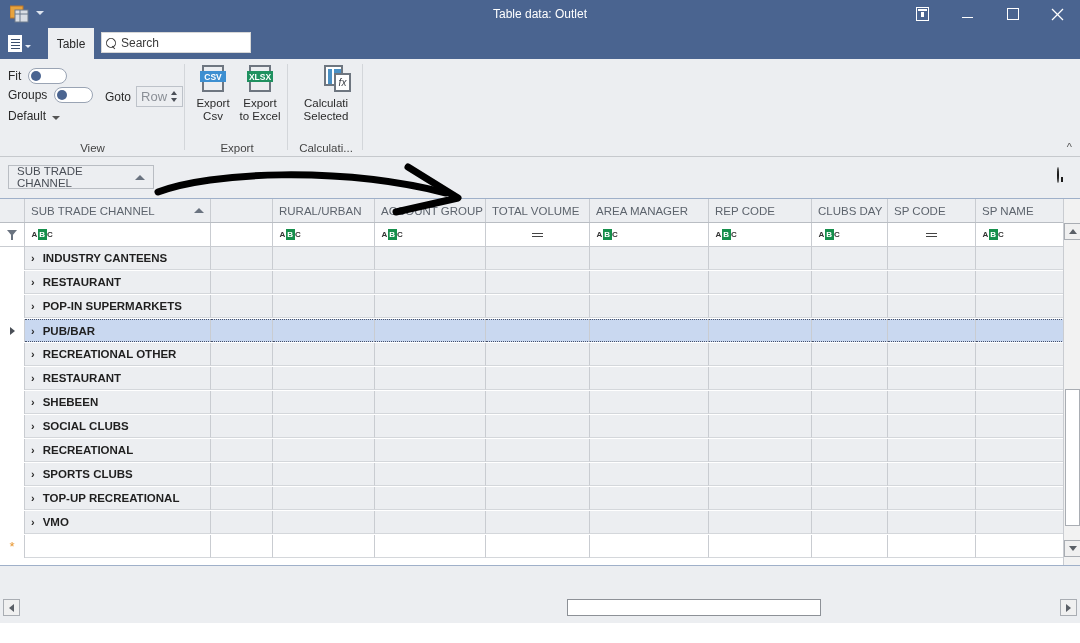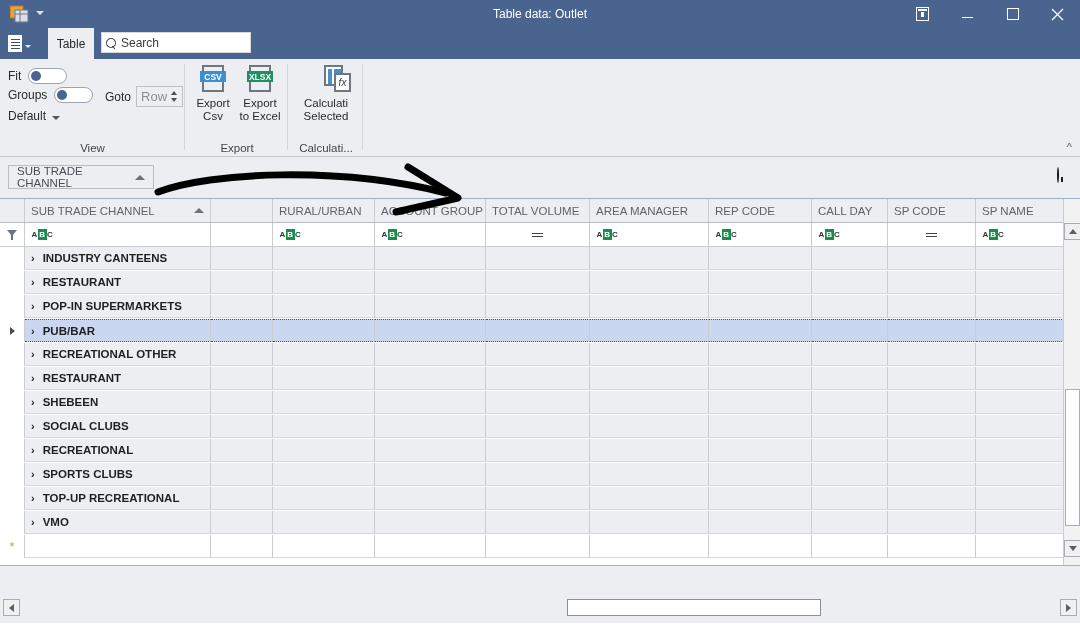--- a/index.html
+++ b/index.html
@@ -841,21 +841,21 @@
       <div class="cell hdr-cell" style="width:104px;flex:none;">
         <span>TOTAL VOLUME</span>
       </div>
       <div class="cell hdr-cell" style="width:119px;flex:none;">
         <span>AREA MANAGER</span>
       </div>
       <div class="cell hdr-cell" style="width:103px;flex:none;">
         <span>REP CODE</span>
       </div>
       <div class="cell hdr-cell" style="width:76px;flex:none;">
-        <span>CALL DAY</span>
+        <span>CLUBS DAY</span>
       </div>
       <div class="cell hdr-cell" style="width:88px;flex:none;">
         <span>SP CODE</span>
       </div>
       <div class="cell hdr-cell" style="width:90px;flex:none;">
         <span>SP NAME</span>
       </div>
     </div>
 
     <div class="grid-row filt-row">

